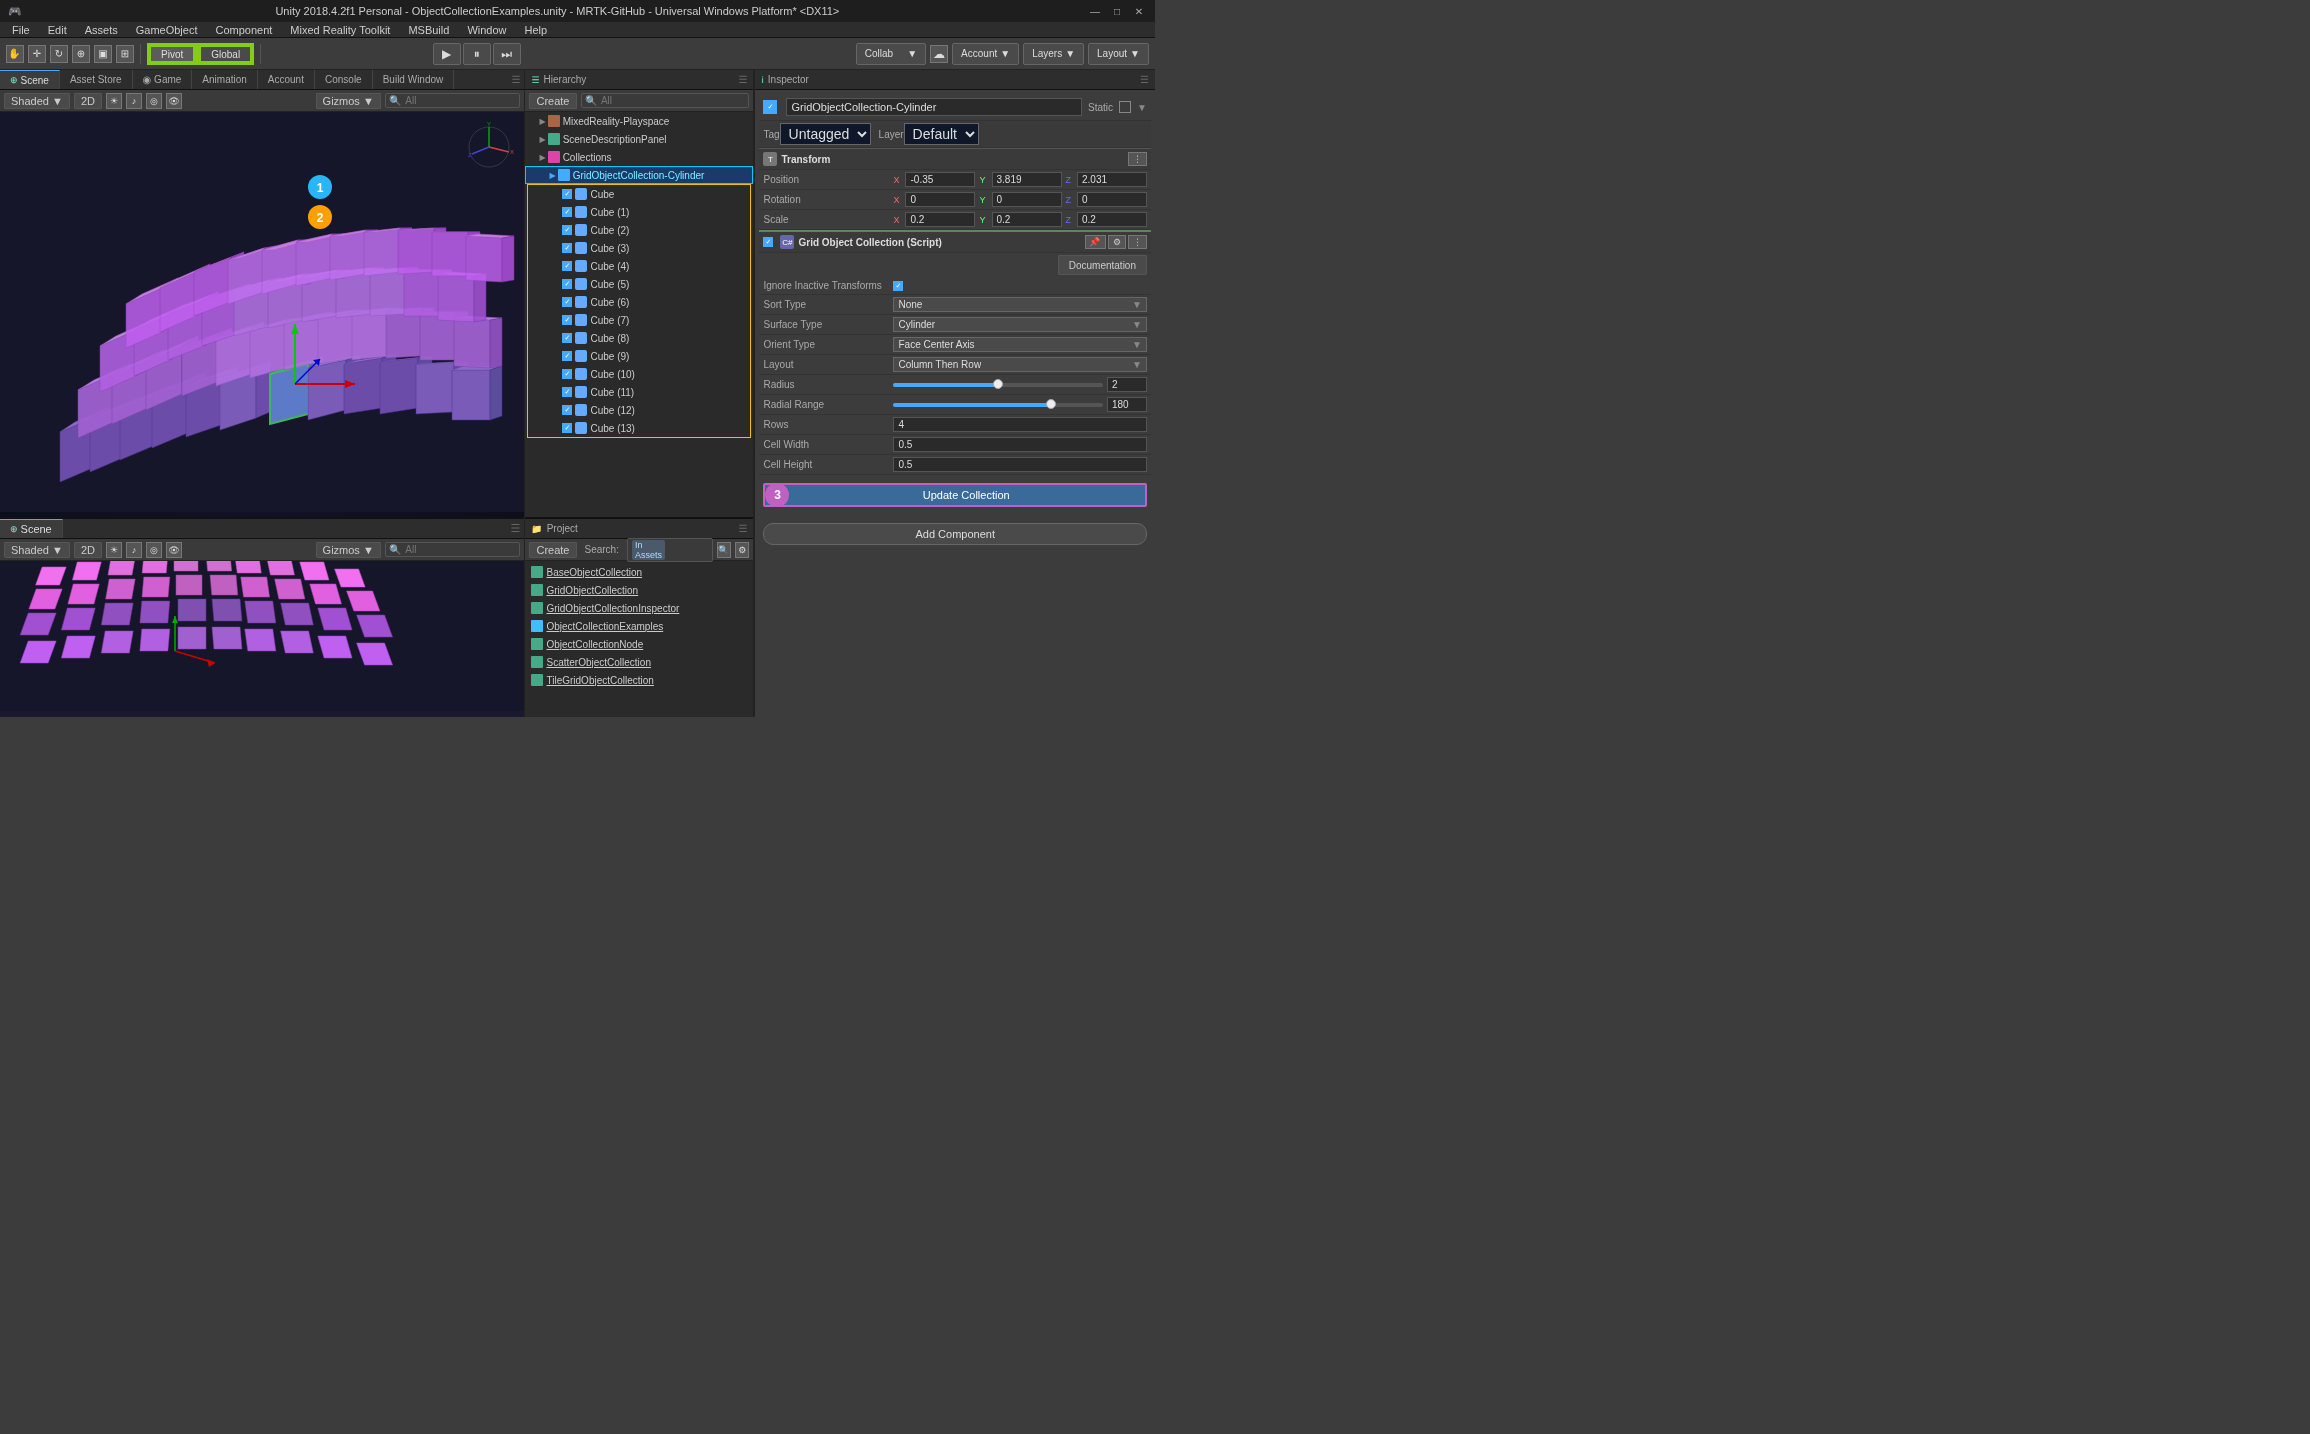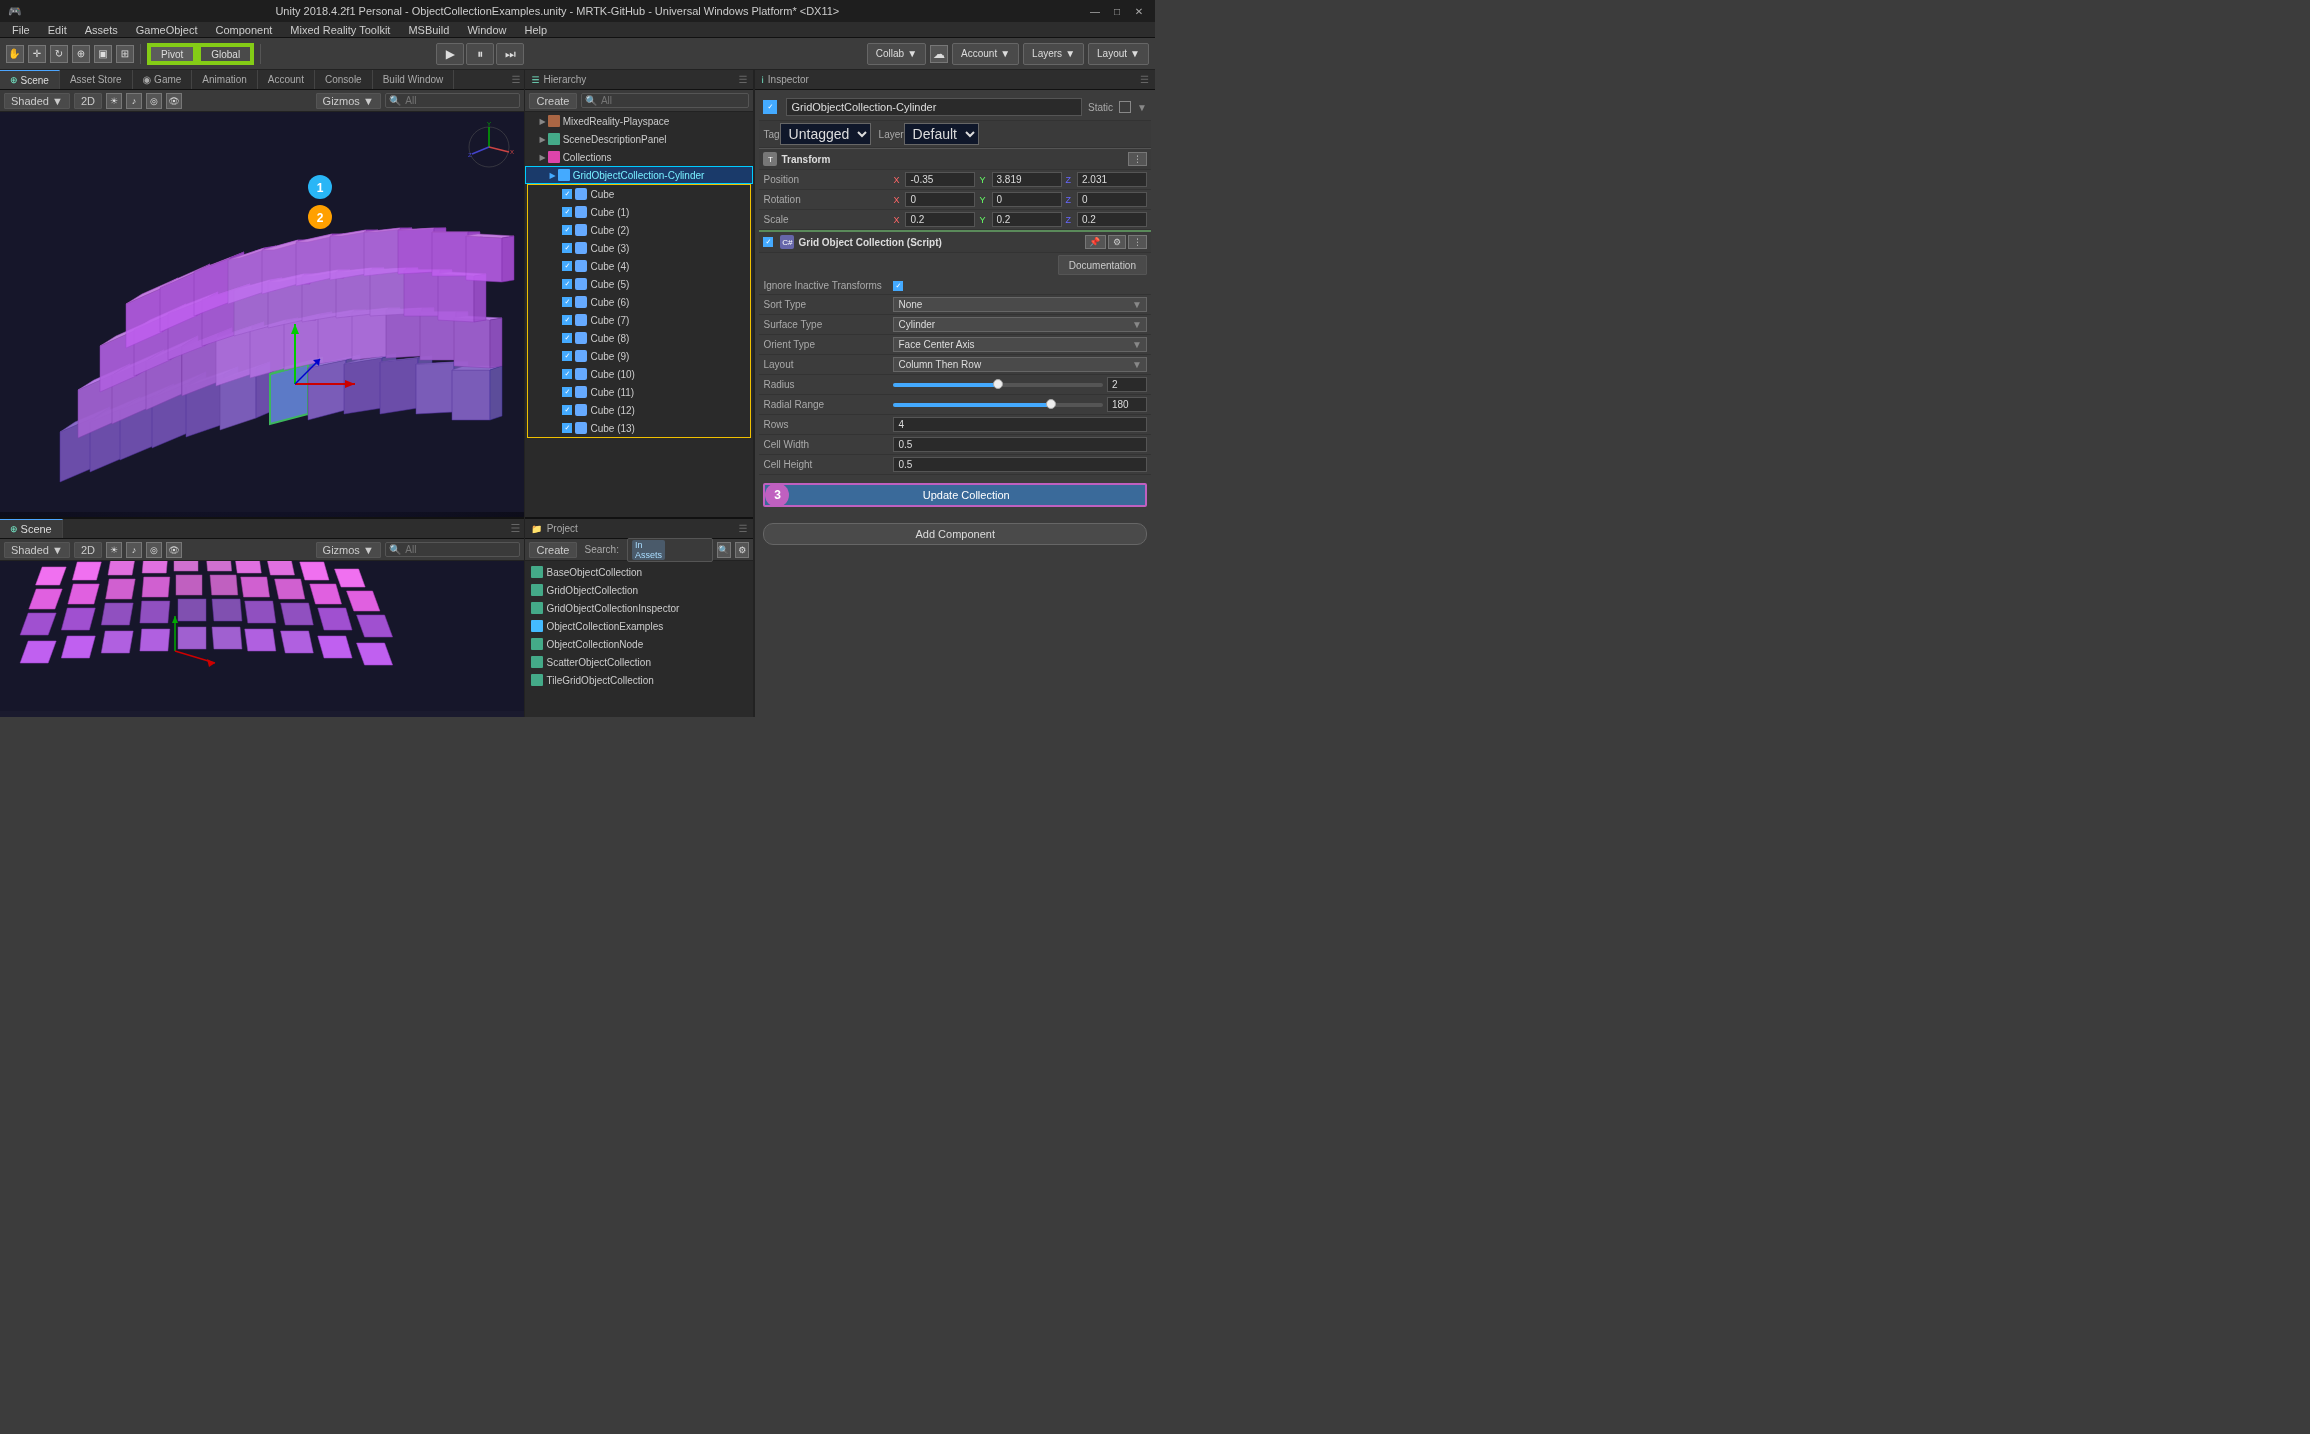--- a/index.html
+++ b/index.html
@@ -18,21 +18,21 @@
     
     #toolbar { background: #3c3c3c; height: 32px; display: flex; align-items: center; padding: 0 6px; gap: 4px; border-bottom: 1px solid #222; }
     .toolbar-icon { width: 18px; height: 18px; background: #555; border: 1px solid #777; display: flex; align-items: center; justify-content: center; cursor: pointer; font-size: 10px; }
     .toolbar-separator { width: 1px; height: 20px; background: #555; margin: 0 2px; }
     .pivot-global { display: flex; gap: 0; }
     .pivot-global button { background: #4a4a4a; border: 4px solid #84cc16; color: #ddd; padding: 2px 10px; cursor: pointer; font-size: 10px; height: 22px; }
     .pivot-global button.active { background: #5c5c5c; }
     .play-controls { display: flex; gap: 2px; margin: 0 auto; }
     .play-btn { background: #4a4a4a; border: 1px solid #666; color: #ddd; width: 28px; height: 22px; display: flex; align-items: center; justify-content: center; cursor: pointer; font-size: 12px; border-radius: 2px; }
     .right-tools { display: flex; align-items: center; gap: 4px; margin-left: auto; }
-    .collab-btn { background: #4a4a4a; border: 1px solid #666; color: #ddd; padding: 2px 8px; cursor: pointer; font-size: 10px; height: 22px; border-radius: 2px; display: flex; align-items: center; gap: 3px; }
+    .collab-btn { background: #4a4a4a; border: 1px solid #666; color: #ddd; padding: 2px 8px; cursor: pointer; font-size: 10px; height: 22px; border-radius: 2px; display: flex; align-items: center; gap: 14px; }
     .dropdown-btn { background: #4a4a4a; border: 1px solid #666; color: #ddd; padding: 2px 8px; cursor: pointer; font-size: 10px; height: 22px; border-radius: 2px; display: flex; align-items: center; gap: 3px; }
 
     
     #main { display: flex; flex: 1; height: calc(100% - 74px); }
 
     
     #scene-panel { width: 660px; display: flex; flex-direction: column; background: #3c3c3c; }
     #scene-tabs { background: #2d2d2d; display: flex; align-items: stretch; height: 20px; border-bottom: 1px solid #111; font-size: 10px; }
     .scene-tab { padding: 2px 10px; cursor: pointer; color: #aaa; display: flex; align-items: center; gap: 3px; border-right: 1px solid #444; }
     .scene-tab.active { background: #3c3c3c; color: #ddd; border-top: 1px solid #4da6ff; }
@@ -69,21 +69,21 @@
     .hier-icon.go { background: #4a8; }
     .hier-icon.scene { background: #a64; }
     .checkbox-icon { width: 10px; height: 10px; border: 1px solid #888; margin-right: 3px; display: inline-flex; align-items: center; justify-content: center; font-size: 7px; }
     .checked { background: #4af; color: white; border-color: #4af; }
 
     
     #project-panel { height: 200px; border-top: 2px solid #111; display: flex; flex-direction: column; background: #2a2a2a; }
     #project-header { background: #2d2d2d; height: 20px; display: flex; align-items: center; padding: 0 6px; border-bottom: 1px solid #111; font-size: 10px; color: #aaa; }
     #project-toolbar { background: #3a3a3a; height: 22px; display: flex; align-items: center; padding: 0 4px; gap: 4px; border-bottom: 1px solid #222; font-size: 10px; }
     #project-content { flex: 1; overflow-y: auto; font-size: 10px; padding: 2px; }
-    .proj-item { display: flex; align-items: center; padding: 1px 4px; cursor: pointer; color: #ccc; height: 18px; }
+    .proj-item { display: flex; align-items: center; padding: 1px 4px; cursor: pointer; color: #ccc; height: 18px; text-decoration: underline; }
     .proj-icon { width: 12px; height: 12px; margin-right: 3px; border-radius: 1px; display: inline-block; }
     .proj-icon.cs { background: #4a8; }
     .proj-icon.prefab { background: #4bf; }
     .search-bar { display: flex; align-items: center; background: #3a3a3a; border: 1px solid #555; border-radius: 2px; padding: 1px 4px; gap: 3px; flex: 1; }
     .search-bar input { background: transparent; border: none; color: #ccc; font-size: 10px; outline: none; width: 100%; }
     .search-tag { background: #4a5a6a; border-radius: 2px; padding: 0 3px; color: #adf; font-size: 9px; }
 
     
     #inspector-panel { width: 460px; display: flex; flex-direction: column; background: #3c3c3c; border-left: 1px solid #222; }
     #inspector-header { background: #2d2d2d; height: 20px; display: flex; align-items: center; padding: 0 6px; border-bottom: 1px solid #111; font-size: 10px; color: #aaa; }

